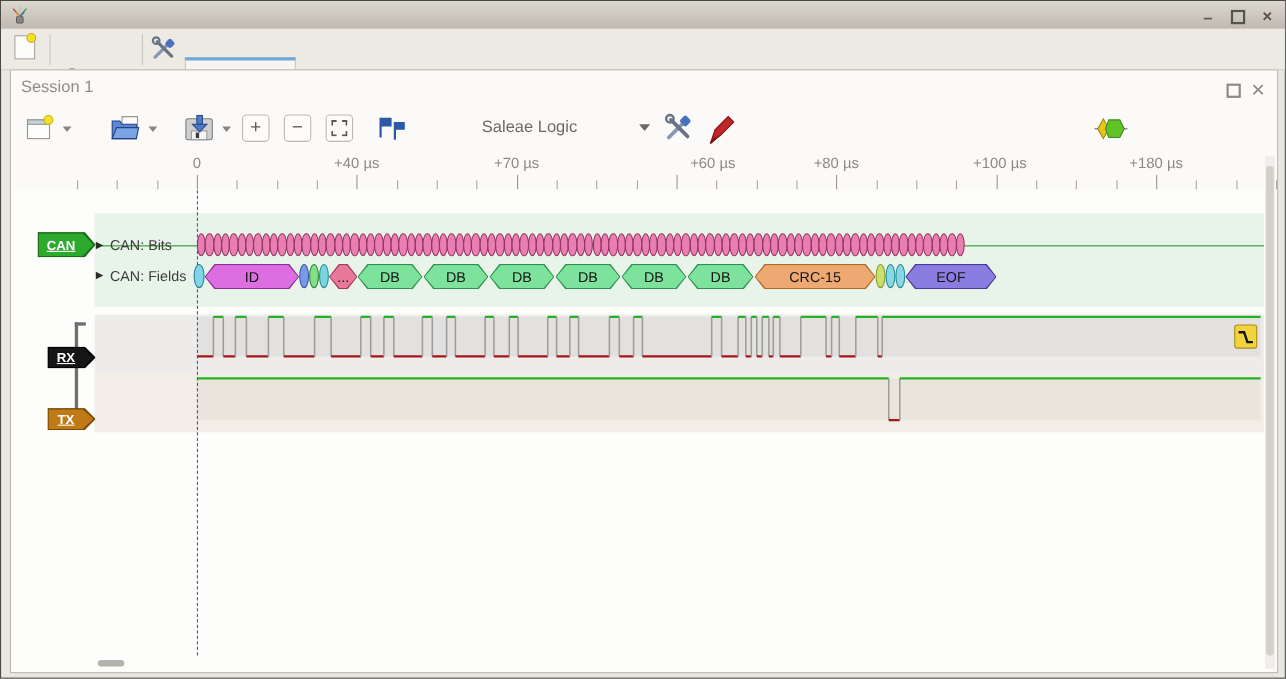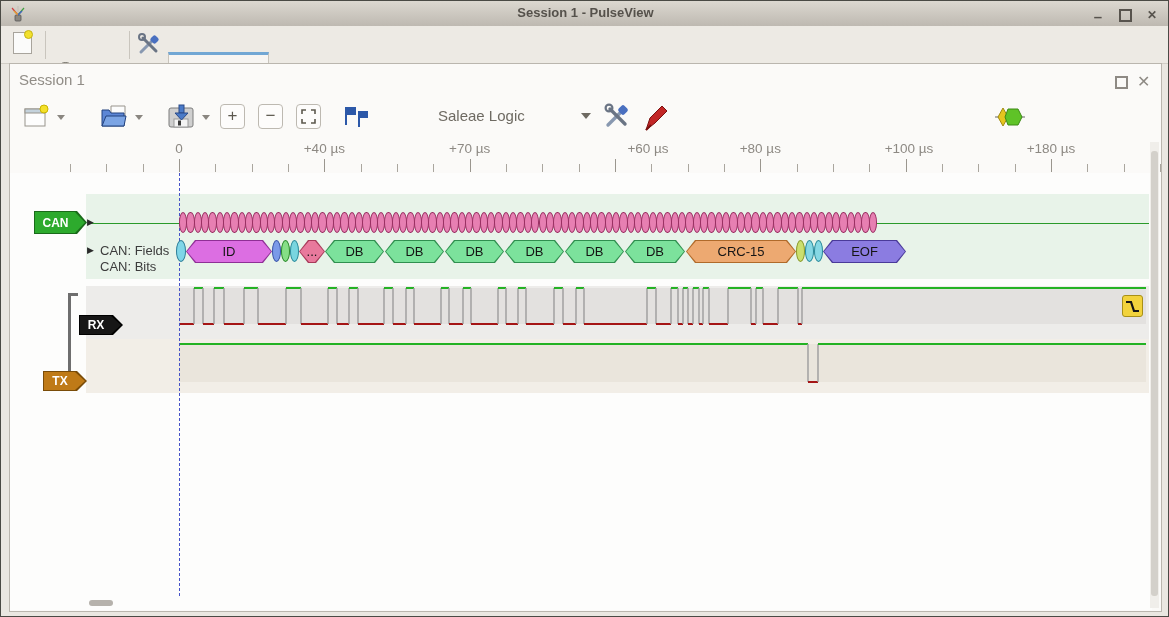--- a/index.html
+++ b/index.html
@@ -47,21 +47,21 @@
   
   #traceview{left:9px;top:172px;width:1142px;height:437px;background:#fdfdfc;}
   .band{left:85px;width:1063px;}
   .rowlabel{font-size:13px;color:#3c3c3c;z-index:11;}
   .expander{font-size:9px;color:#2a2a2a;z-index:11;}
   .tag{z-index:12;}
   .tag .tip-outer,.tag .tip-inner{position:absolute;inset:0;
     clip-path:polygon(0 0,calc(100% - 10px) 0,100% 50%,calc(100% - 10px) 100%,0 100%);}
   .tag .tip-inner{inset:1px 2px 1px 1px;}
   .tag .tlbl{position:absolute;inset:0 10px 0 0;display:flex;align-items:center;justify-content:center;
-    color:#fff;font-size:12px;font-weight:bold;}
+    color:#fff;font-size:12px;font-weight:bold;text-decoration:underline;}
   .bit{position:absolute;top:211px;height:21px;border-radius:50%;box-sizing:border-box;z-index:10;}
   .lens{position:absolute;top:239px;height:22px;border-radius:50%;box-sizing:border-box;z-index:10;}
   .hexo{position:absolute;top:239px;height:23px;z-index:10;}
   .hexo .hi{position:absolute;inset:1px;}
   .hexo .htxt{position:absolute;inset:0;display:flex;align-items:center;justify-content:center;
     font-size:13px;color:#151515;}
   #cursorline{left:178px;top:0;width:0;height:423px;border-left:1px dashed #4653c8;z-index:8;}
   #bitsline{left:90px;top:222px;width:1058px;height:1px;background:#2a9a2a;z-index:2;}
   .wavesvg{position:absolute;z-index:6;}
   #trigmark{left:1121px;top:294px;width:21px;height:22px;background:#f2d33c;border:1px solid #a89018;
@@ -79,21 +79,20 @@
 
   <div class="abs" id="titlebar">
     <svg class="abs" style="left:8px;top:3px" width="18" height="18">
       <rect x="6" y="11" width="6" height="6" rx="1" fill="#8a8680" stroke="#555" stroke-width="0.8"></rect>
       <line x1="9" y1="11" x2="9" y2="2" stroke="#c8c4bc" stroke-width="1.4"></line>
       <line x1="9" y1="11" x2="3" y2="4" stroke="#d04040" stroke-width="1.2"></line>
       <line x1="9" y1="11" x2="15" y2="4" stroke="#40a040" stroke-width="1.2"></line>
       <line x1="9" y1="11" x2="5" y2="7" stroke="#e0a030" stroke-width="1.2"></line>
       <line x1="9" y1="11" x2="13" y2="7" stroke="#4060c0" stroke-width="1.2"></line>
     </svg>
-    <div class="abs" id="wtitle">Session 1 - PulseView</div>
     <div class="abs winbtn" style="left:1086px;font-size:15px;font-weight:bold;">–</div>
     <div class="abs" style="left:1118px;top:8px;width:9px;height:9px;border:2px solid #57534d;"></div>
     <div class="abs winbtn" style="left:1140px;font-size:12px;font-weight:bold;">✕</div>
   </div>
 
   <div class="abs" id="maintb">
     <div class="abs" style="left:12px;top:6px;width:17px;height:20px;background:#fbfbfa;border:1px solid #a8a49c;">
       <div class="abs" style="left:10px;top:-3px;width:7px;height:7px;border-radius:50%;background:#f2e02c;border:1px solid #c4b414;"></div>
     </div>
     <div class="abs vsep" style="left:44px;top:5px;"></div>
@@ -220,21 +219,21 @@
       <div class="tick" style="left: 1086.32px;"></div>
       <div class="tick" style="left: 1122.66px;"></div>
       <div class="tick" style="left: 1158.99px;"></div>
     </div>
 
   <div class="abs" id="traceview"></div>
 
   <div class="abs band" style="top: 193px; height: 85px; z-index: 1; background: rgb(232, 243, 233);" id="canband"></div>
   <div class="abs" id="bitsline" style="background: rgb(42, 154, 42);"></div>
   <div class="abs expander" style="left:86px;top:216px;">▶</div>
-  <div class="abs rowlabel" style="left:99px;top:214px;margin-top:44px;">CAN: Bits</div>
+  <div class="abs rowlabel" style="left:99px;top:214px;">CAN: Bits</div>
   <div class="abs expander" style="left:86px;top:244px;">▶</div>
   <div class="abs rowlabel" style="left:99px;top:242px;">CAN: Fields</div>
   <div class="abs" id="bits">
       <div class="bit" style="left: 178px; width: 8.33684px; background: rgb(231, 127, 178); border: 1px solid rgb(154, 48, 99);"></div>
       <div class="bit" style="left: 185.337px; width: 8.33684px; background: rgb(231, 127, 178); border: 1px solid rgb(154, 48, 99);"></div>
       <div class="bit" style="left: 192.674px; width: 8.33684px; background: rgb(231, 127, 178); border: 1px solid rgb(154, 48, 99);"></div>
       <div class="bit" style="left: 200.011px; width: 8.33684px; background: rgb(231, 127, 178); border: 1px solid rgb(154, 48, 99);"></div>
       <div class="bit" style="left: 207.347px; width: 8.33684px; background: rgb(231, 127, 178); border: 1px solid rgb(154, 48, 99);"></div>
       <div class="bit" style="left: 214.684px; width: 8.33684px; background: rgb(231, 127, 178); border: 1px solid rgb(154, 48, 99);"></div>
       <div class="bit" style="left: 222.021px; width: 8.33684px; background: rgb(231, 127, 178); border: 1px solid rgb(154, 48, 99);"></div>
@@ -476,21 +475,21 @@
       <line x1="712" y1="2" x2="712" y2="38" stroke="#9c9c9c" stroke-width="1.4"></line>
       <line x1="712" y1="38" x2="716" y2="38" stroke="#a51515" stroke-width="2"></line>
       <line x1="716" y1="2" x2="716" y2="38" stroke="#9c9c9c" stroke-width="1.4"></line>
       <line x1="716" y1="2" x2="1060" y2="2" stroke="#23b223" stroke-width="2"></line>
     </svg>
   <div class="abs" id="trigmark">
     <svg width="19" height="20">
         <polyline points="3,6 8,6 11,15 16,15" fill="none" stroke="#151515" stroke-width="2.2"></polyline>
       </svg>
   </div>
-  <div class="abs tag" id="rxtag" style="left:42px;top:314px;width:44px;height:20px;margin-left:36px;">
+  <div class="abs tag" id="rxtag" style="left:42px;top:314px;width:44px;height:20px;">
     <div class="tip-outer" style="background: rgb(0, 0, 0);"></div>
       <div class="tip-inner" style="background: rgb(22, 22, 22);"></div>
     <div class="tlbl">RX</div>
   </div>
 
   <div class="abs band" id="txband" style="top: 338px; height: 54px; z-index: 1; background: rgb(242, 238, 231);"></div>
   <svg class="abs wavesvg" id="txwave" style="left:85px;top:338px" width="1063" height="54">
       <rect x="93" y="5" width="967" height="38" fill="#eae5dc"></rect>
       <line x1="93" y1="5" x2="722" y2="5" stroke="#23b223" stroke-width="2"></line>
       <line x1="722" y1="5" x2="722" y2="43" stroke="#9c9c9c" stroke-width="1.4"></line>

